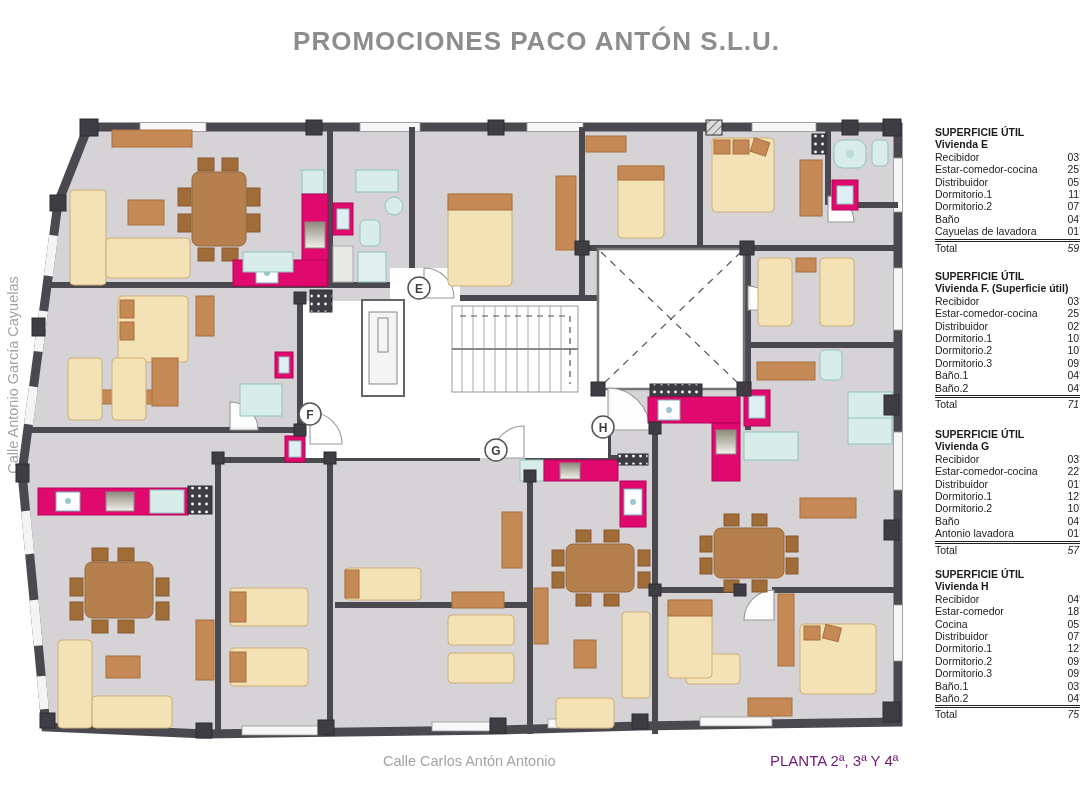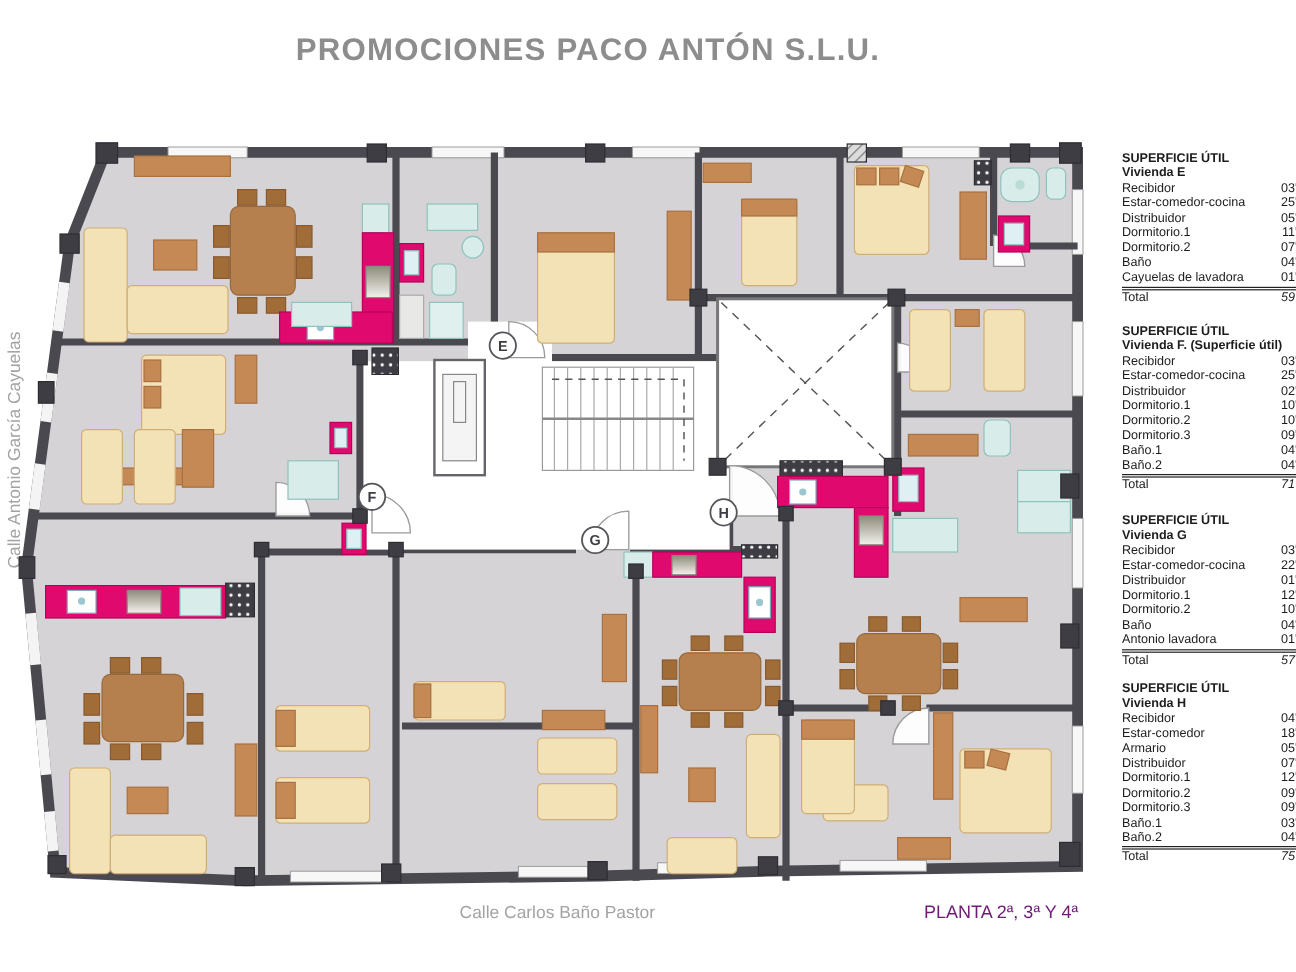--- a/index.html
+++ b/index.html
@@ -1,18 +1,18 @@
 <!DOCTYPE html>
 <html><head>
 <meta charset="utf-8">
 <style>
   html,body{margin:0;padding:0;}
   .page{position:relative;width:1080px;height:810px;background:#ffffff;overflow:hidden;
         font-family:"Liberation Sans", sans-serif;}
-  .title{position:absolute;left:200px;top:26px;width:580px;text-align:center;
+  .title{position:absolute;left:200px;top:26px;width:580px;text-align:right;
          font-size:26px;font-weight:bold;color:#8d8d8d;letter-spacing:1px;}
   .street-left{position:absolute;left:13px;top:375px;transform:translate(-50%,-50%) rotate(-90deg);
          white-space:nowrap;color:#a3a3a3;font-size:14.5px;}
   .street-bottom{position:absolute;left:383px;top:753px;color:#a3a3a3;font-size:14.5px;}
   .plan-label{position:absolute;left:770px;top:752px;color:#701a75;font-size:15px;font-weight:500;}
   .plan-svg{position:absolute;left:0px;top:100px;}
   
   .stable{position:absolute;left:935px;width:152px;font-size:10.5px;line-height:12.4px;color:#1c1c1c;}
   .stable .th,.stable .tu{font-weight:bold;}
   .stable .row{display:flex;justify-content:space-between;}
@@ -20,21 +20,21 @@
   .stable .tt{display:flex;justify-content:space-between;border-top:1px solid #222;margin-top:1px;}
   .stable .tt .tv{font-style:italic;}
 </style>
 </head>
 <body>
 
 <div class="page">
 
   <div class="title">PROMOCIONES PACO ANTÓN S.L.U.</div>
   <div class="street-left">Calle Antonio García Cayuelas</div>
-  <div class="street-bottom">Calle Carlos Baño Pastor</div>
+  <div class="street-bottom">Calle Carlos Antón Antonio</div>
   <div class="plan-label">PLANTA 2ª, 3ª Y 4ª</div>
 
   <svg class="plan-svg" width="910" height="660" viewBox="0 0 910 660">
     <defs>
       <linearGradient id="steel" x1="0" y1="0" x2="0" y2="1">
         <stop offset="0" stop-color="#8f8b7c"></stop>
           <stop offset="1" stop-color="#f2f1ec"></stop>
       </linearGradient>
       <pattern id="hatch" width="6" height="6" patternUnits="userSpaceOnUse" patternTransform="rotate(45)">
         <rect width="6" height="6" fill="#dcdcdc"></rect>
@@ -519,21 +519,21 @@
     <div class="rows">
       <div class="row">
           <span class="tl">Recibidor</span>
           <span class="tv">04'3</span>
         </div>
       <div class="row">
           <span class="tl">Estar-comedor</span>
           <span class="tv">18'8</span>
         </div>
       <div class="row">
-          <span class="tl">Armario</span>
+          <span class="tl">Cocina</span>
           <span class="tv">05'6</span>
         </div>
       <div class="row">
           <span class="tl">Distribuidor</span>
           <span class="tv">07'1</span>
         </div>
       <div class="row">
           <span class="tl">Dormitorio.1</span>
           <span class="tv">12'2</span>
         </div>

